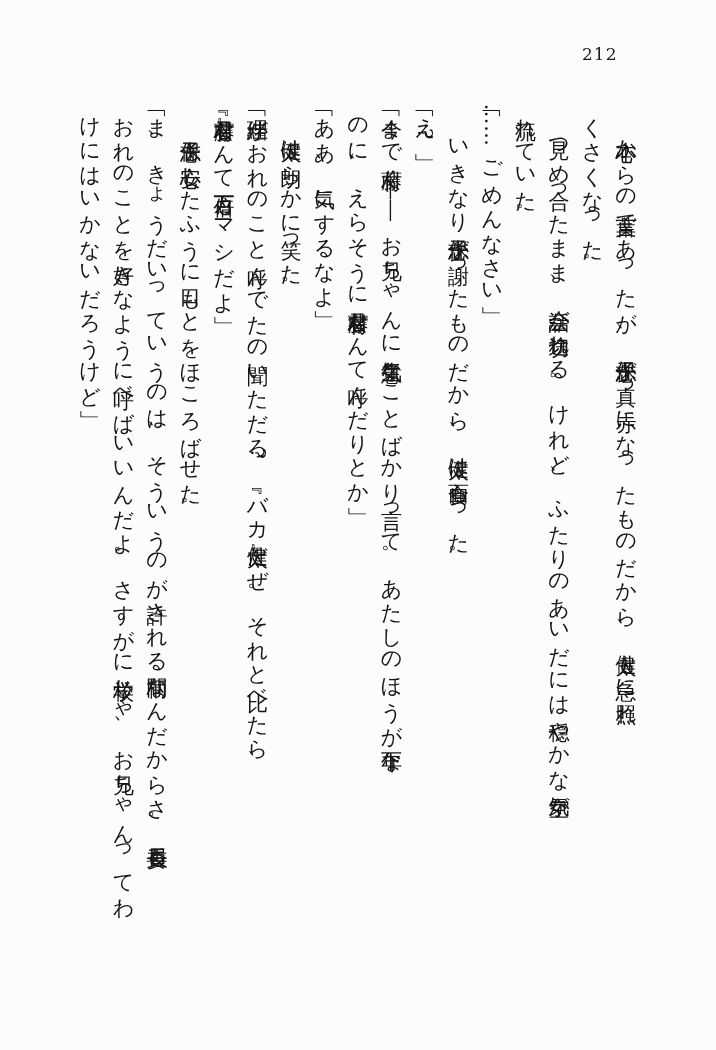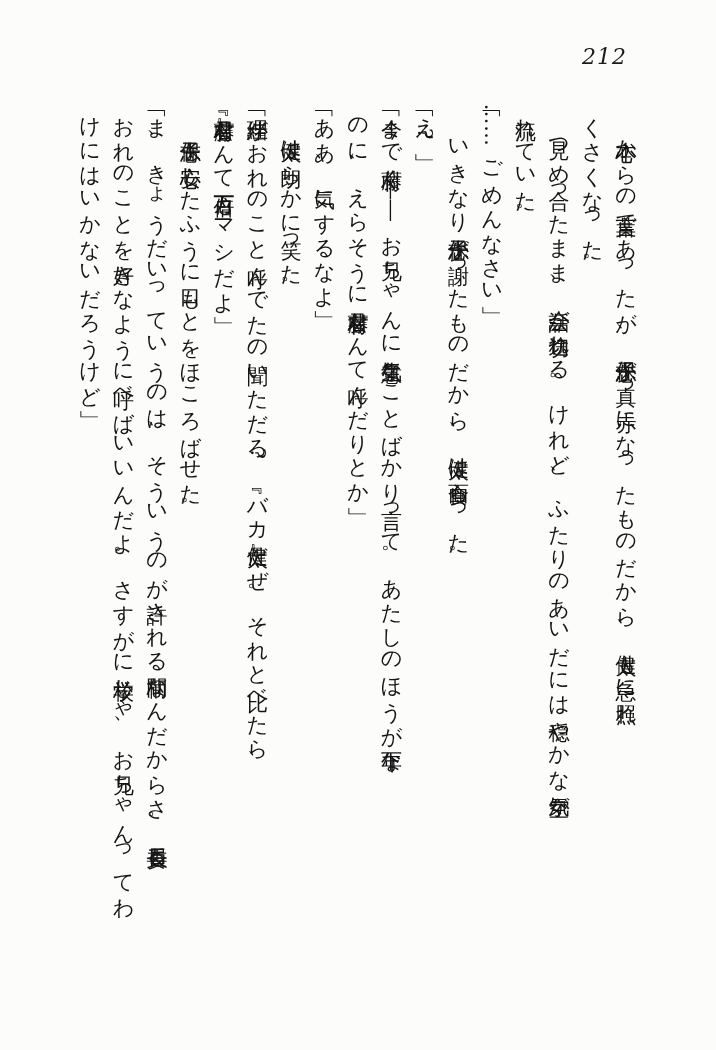--- a/index.html
+++ b/index.html
@@ -17,22 +17,21 @@
   .book-page {
     position: absolute;
     inset: 0;
     background: #fcfcfb;
   }
   .page-number {
     position: absolute;
     top: 44px;
     left: 582px;
     font-family: "DejaVu Serif", "Liberation Serif", serif;
-    font-style: italic;
-    font-size: 22px;
+    font-size: 17px;
     letter-spacing: 1px;
     color: #1b1b1b;
   }
   .text-block {
     position: absolute;
     top: 103px;
     right: 74px;
     height: 870px;
     writing-mode: vertical-rl;
     text-orientation: mixed;

